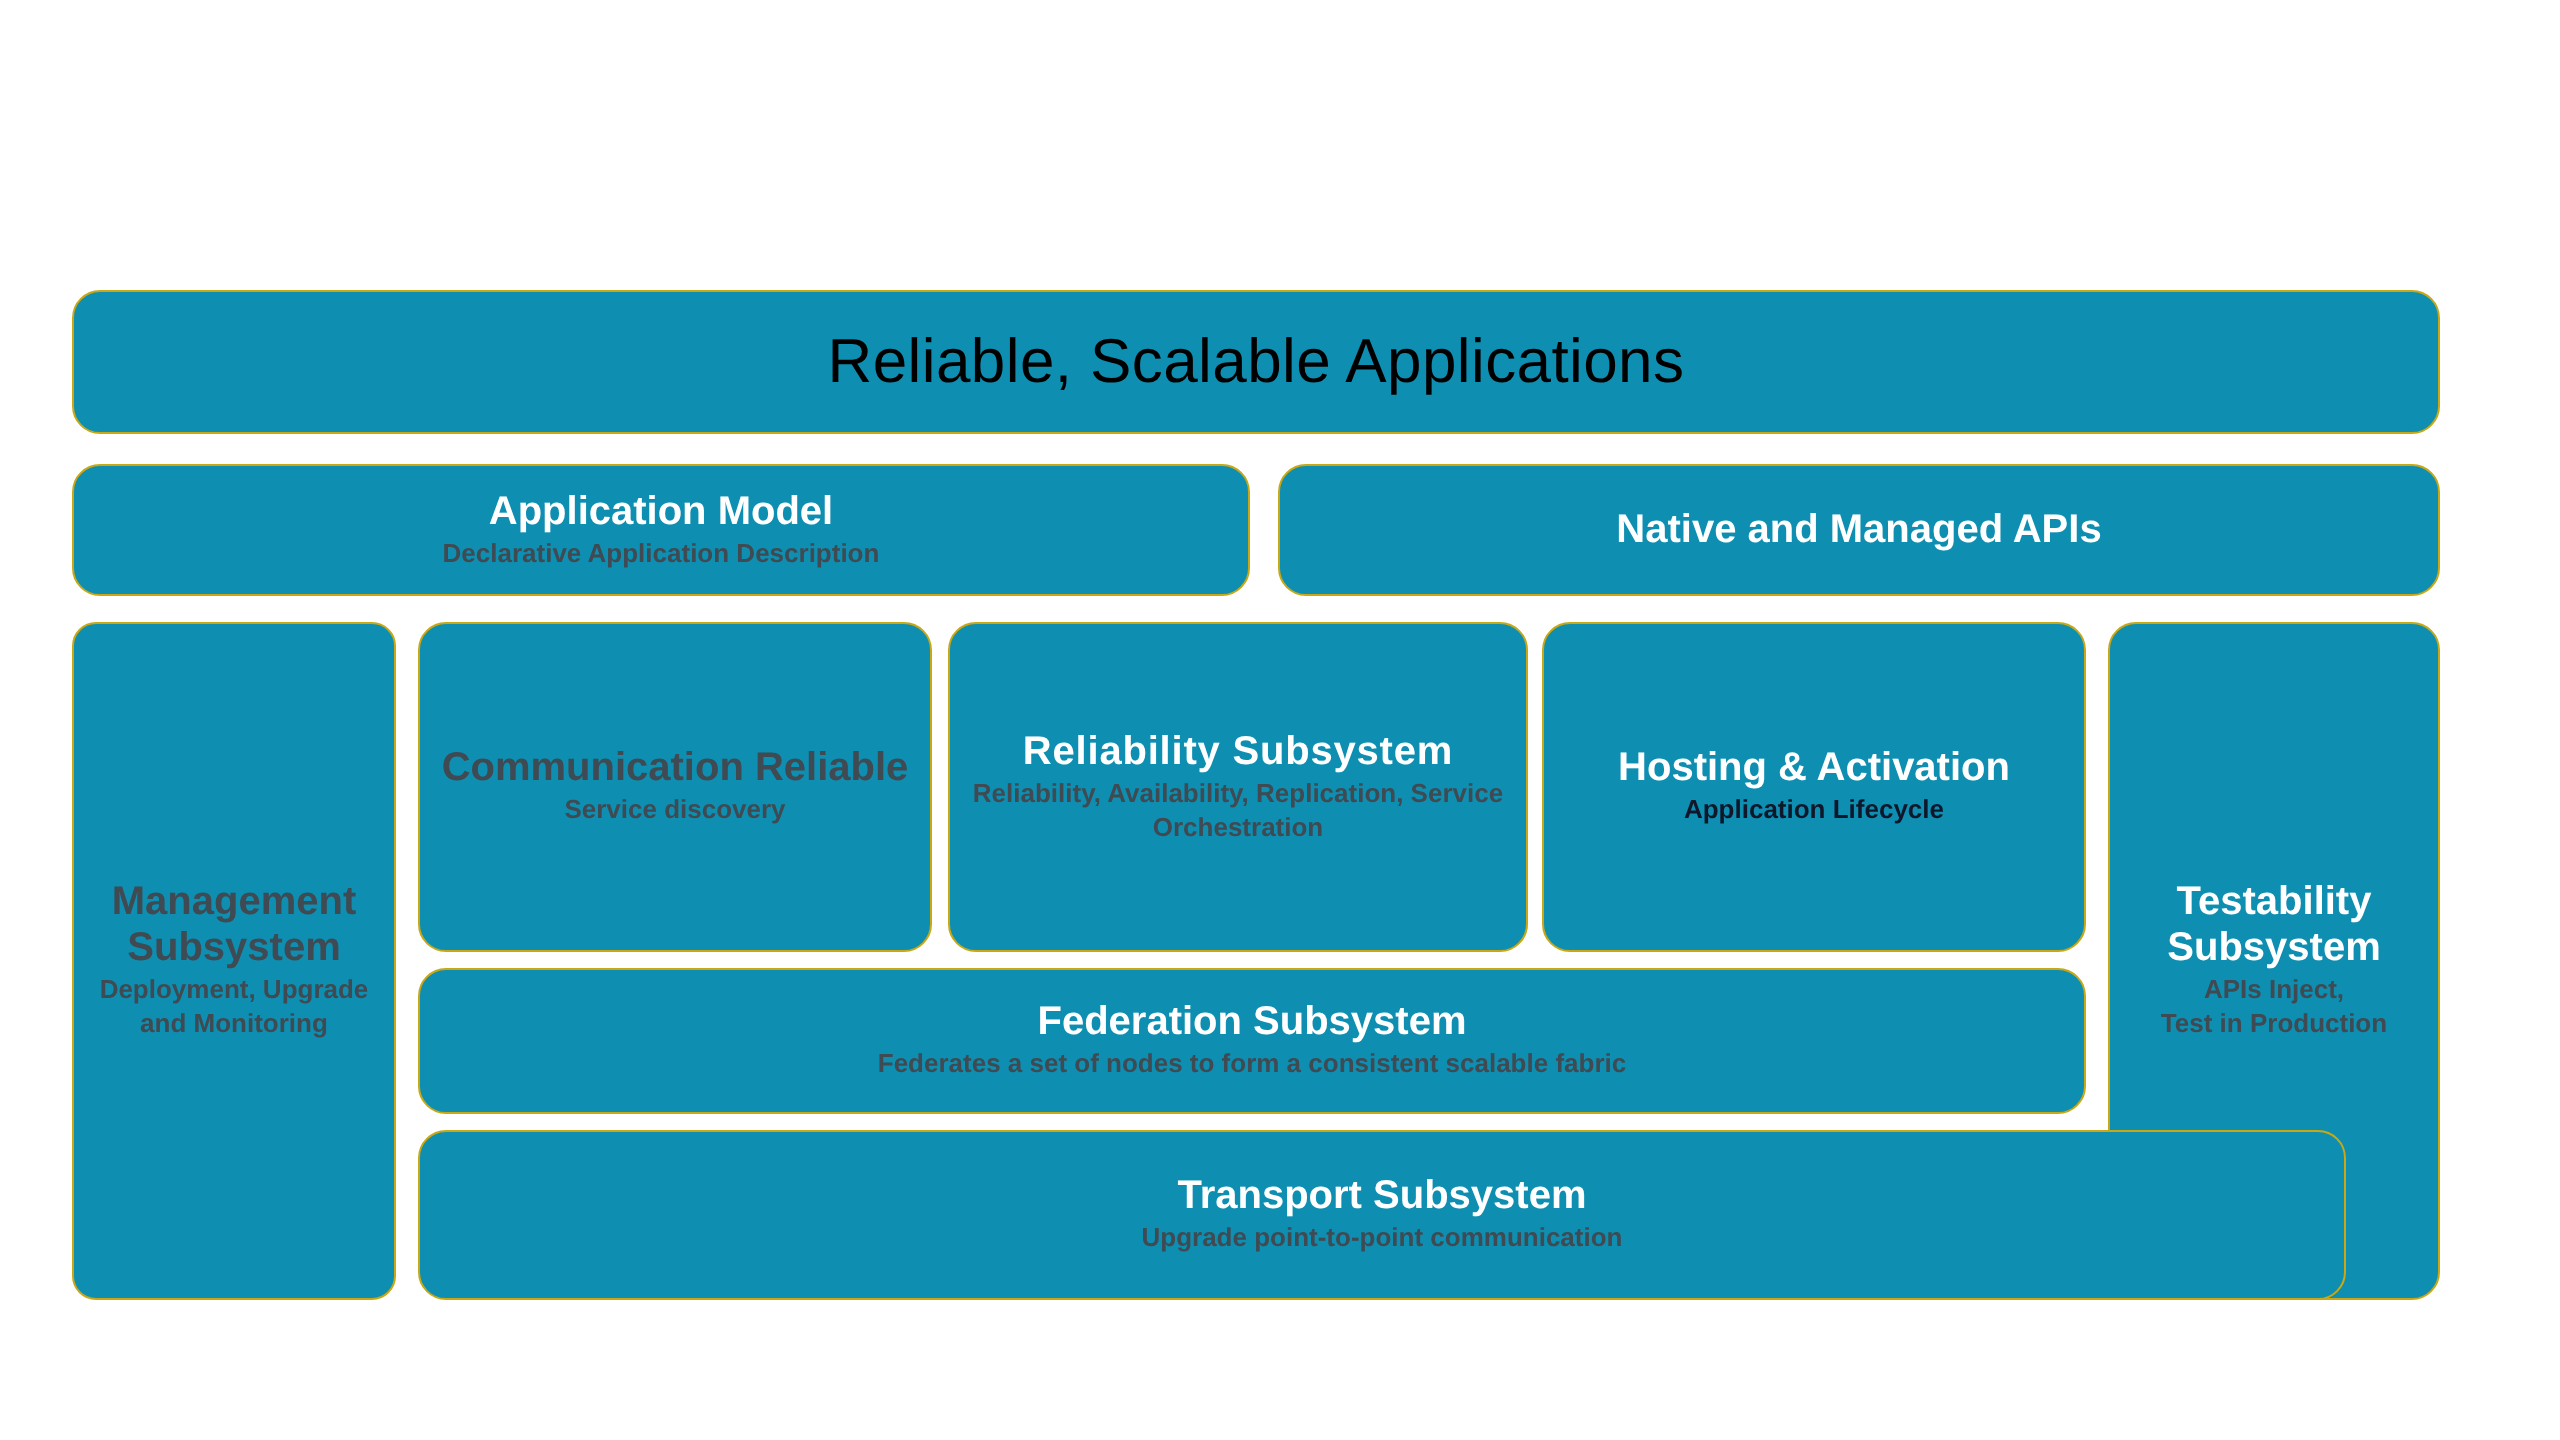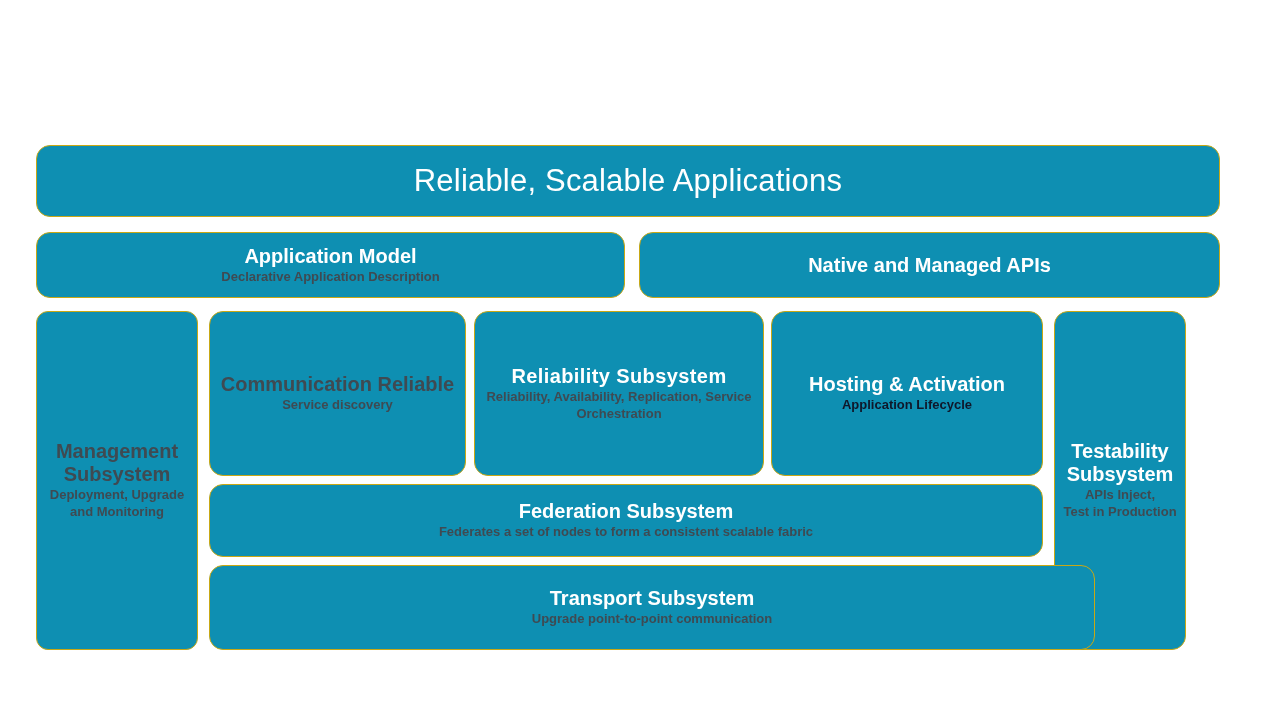--- a/index.html
+++ b/index.html
@@ -23,21 +23,21 @@
     border: 1.5px solid #c8a815;
     border-radius: 14px;
     display: flex;
     flex-direction: column;
     align-items: center;
     justify-content: center;
     text-align: center;
     padding: 4px 8px;
   }
   .title-main {
-    color: #ffffff;
+    color: #000000;
     font-size: 31px;
     font-weight: 400;
     letter-spacing: 0.2px;
     line-height: 1.1;
   }
   .hdr {
     font-size: 20px;
     font-weight: bold;
     line-height: 1.15;
   }
@@ -53,23 +53,23 @@
   .sub-white { color: #0f172a; }
 
   
   #box-title      { left: 36px;  top: 145px; width: 1184px; height: 72px; }
   #box-appmodel   { left: 36px;  top: 232px; width: 589px;  height: 66px; }
   #box-apis       { left: 639px; top: 232px; width: 581px;  height: 66px; }
   #box-management { left: 36px;  top: 311px; width: 162px;  height: 339px; border-radius: 12px; }
   #box-comm       { left: 209px; top: 311px; width: 257px;  height: 165px; }
   #box-reliab     { left: 474px; top: 311px; width: 290px;  height: 165px; }
   #box-hosting    { left: 771px; top: 311px; width: 272px;  height: 165px; }
-  #box-testab     { left: 1054px;top: 311px; width: 132px;  height: 339px; }
+  #box-testab     { left: 1054px;top: 311px; width: 166px;  height: 339px; }
   #box-federation { left: 209px; top: 484px; width: 834px;  height: 73px; }
-  #box-transport  { left: 209px; top: 565px; width: 886px;  height: 85px; }
+  #box-transport  { left: 209px; top: 565px; width: 964px;  height: 85px; }
 
   #box-reliab .hdr { letter-spacing: 0.4px; }
 </style>
 </head>
 <body>
 
 <div id="canvas">
 
   <div class="box" id="box-title">
     <div class="title-main">Reliable, Scalable Applications</div>

